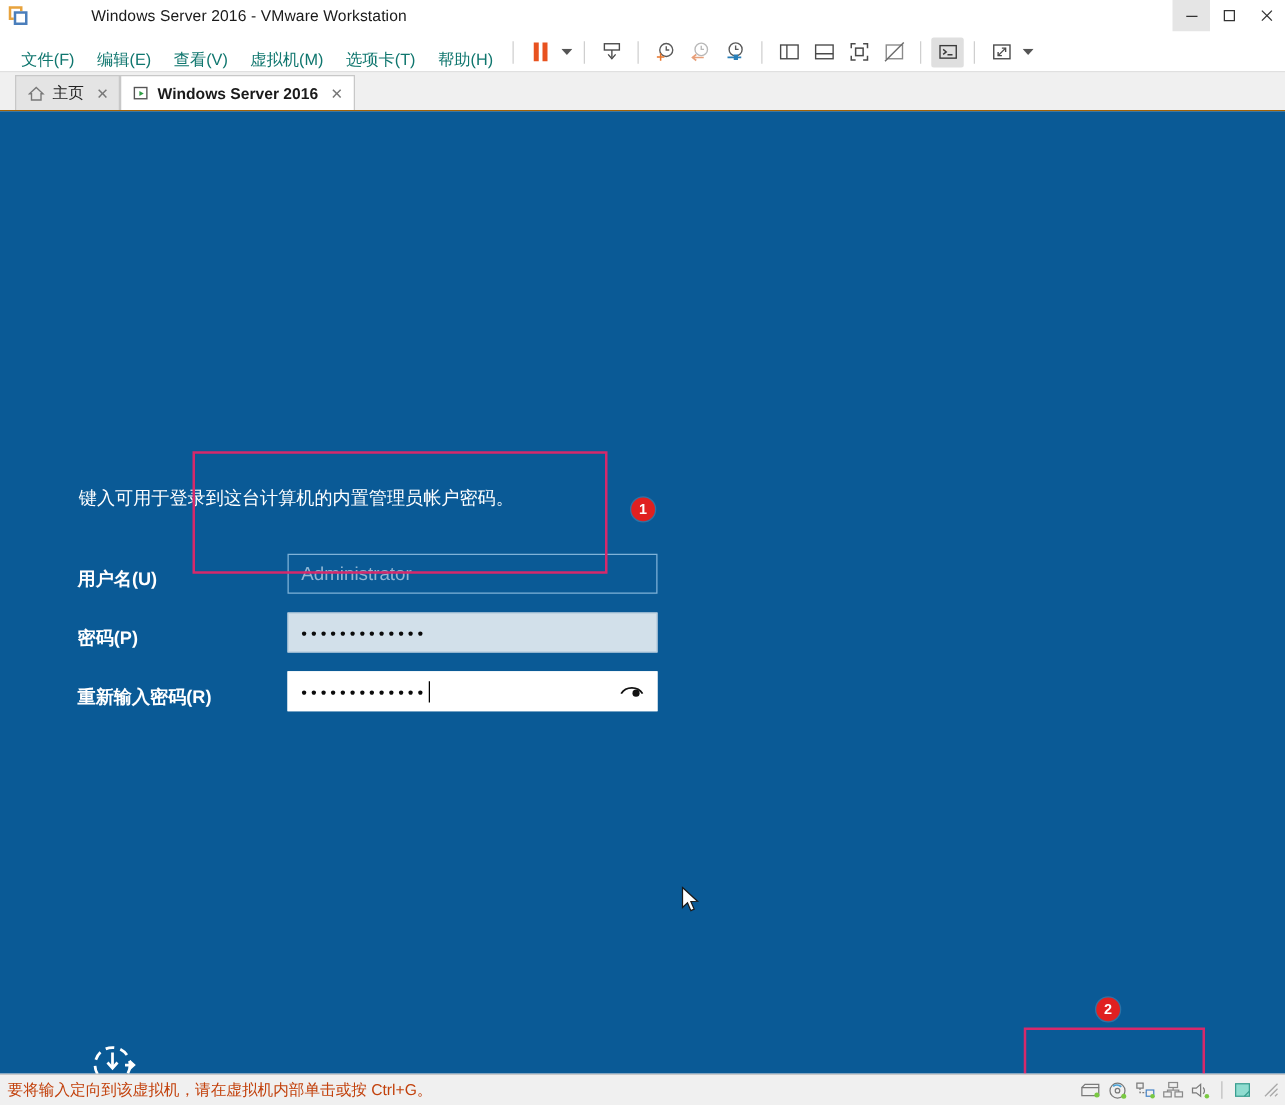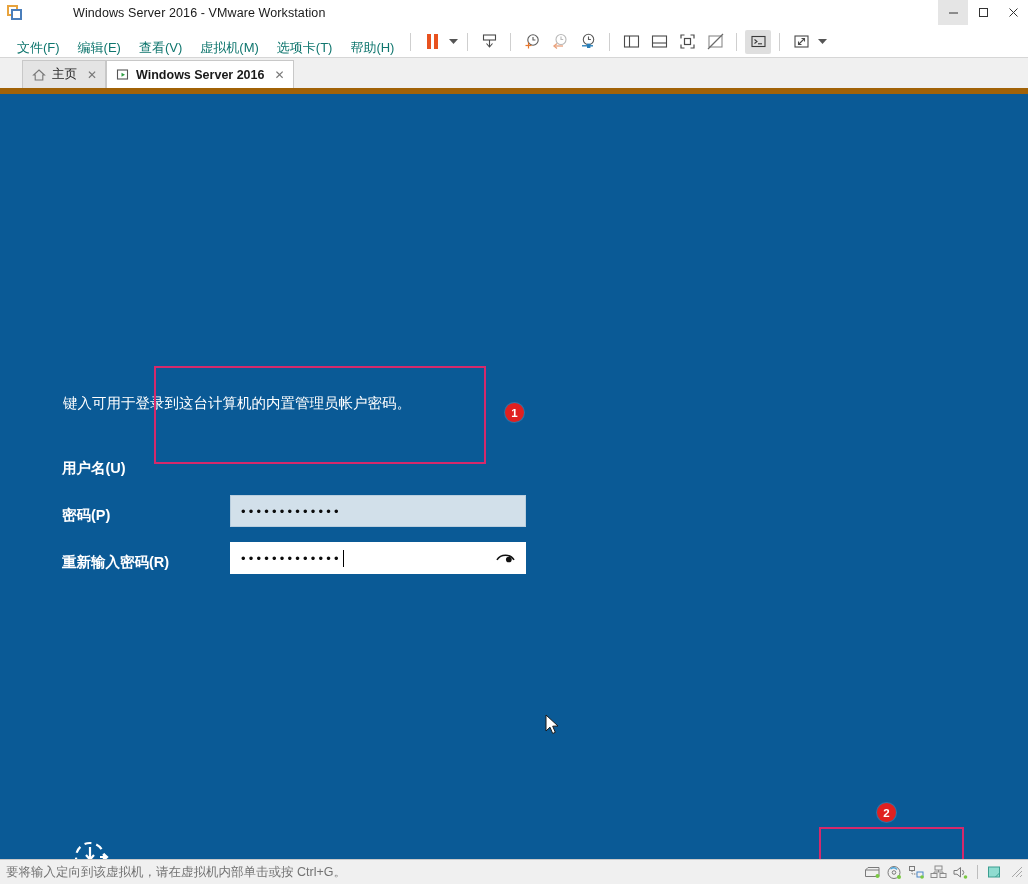--- a/index.html
+++ b/index.html
@@ -74,22 +74,22 @@
     font-size: 8px; color: #444;
   }
   .pause-ico { display: flex; gap: 3px; }
   .pause-ico i { display: block; width: 4px; height: 15px; background: #e8521f; }
 
   
   .tabbar {
     height: 30px; flex: 0 0 30px;
     background: #f0f0f0;
     display: flex; align-items: flex-end;
-    border-bottom: 6px solid #a16207;
-    padding-left: 22px;
+    border-bottom: 1px solid #a16207;
+    padding-left: 12px;
   }
   .tab {
     height: 28px; display: flex; align-items: center;
     padding: 0 8px 0 9px; gap: 6px;
     font-size: 12.5px; color: #1a1a1a;
     border: 1px solid transparent; border-bottom: none;
     box-sizing: border-box;
   }
   .tab.inactive { background: #e4e4e4; border-color: #c8c8c8; color: #222; }
   .tab.active { background: #ffffff; border-color: #c8c8c8; font-weight: bold; }
@@ -186,21 +186,21 @@
 
   
   .statusbar {
     height: 24px; flex: 0 0 24px;
     background: #f0f0f0;
     border-top: 1px solid #c9c9c9;
     display: flex; align-items: center;
     padding-left: 6px;
     position: relative;
   }
-  .status-text { font-size: 12.5px; color: #737373; text-align: center; }
+  .status-text { font-size: 12.5px; color: #c2410c; text-align: center; }
   .status-icons {
     position: absolute; right: 4px; top: 0; height: 24px;
     display: flex; align-items: center; gap: 5px;
   }
   .sico { width: 17px; height: 15px; display: block; }
   .sb-sep { width: 1px; height: 14px; background: #bdbdbd; margin: 0 3px; }
   .resize-grip { width: 14px; height: 14px; margin-left: 2px; }
 </style>
 </head>
 <body>
@@ -365,20 +365,23 @@
   </div>
 
   <div class="viewport">
 
     <div class="oobe-sub">键入可用于登录到这台计算机的内置管理员帐户密码。</div>
 
     <div class="form">
 
       <div class="frow">
         <div class="flabel">用户名(U)</div>
+        <div class="finput user">
+          <span class="ph">Administrator</span>
+        </div>
       </div>
 
       <div class="frow">
         <div class="flabel">密码(P)</div>
         <div class="finput pwd">
           <span class="dots">•••••••••••••</span>
         </div>
       </div>
 
       <div class="frow">

